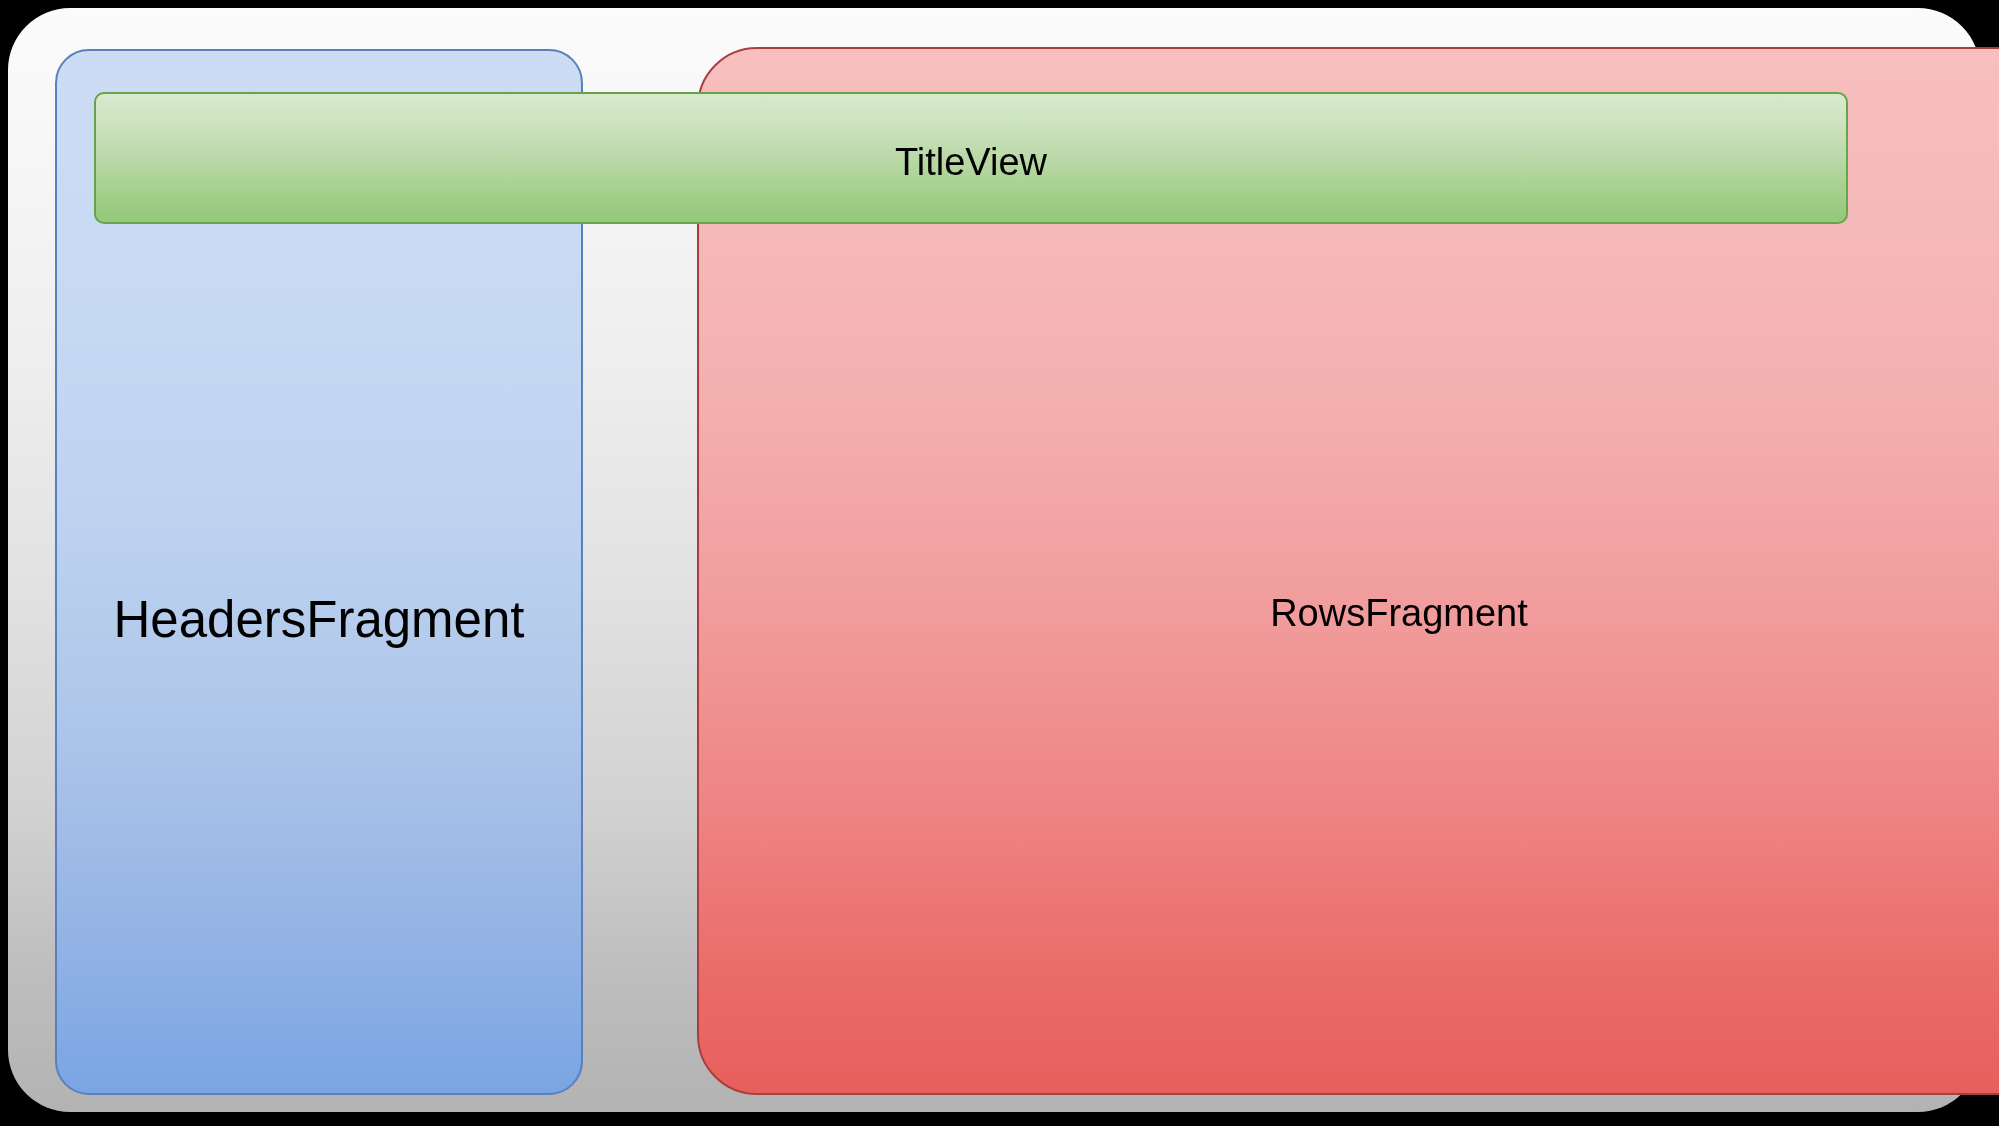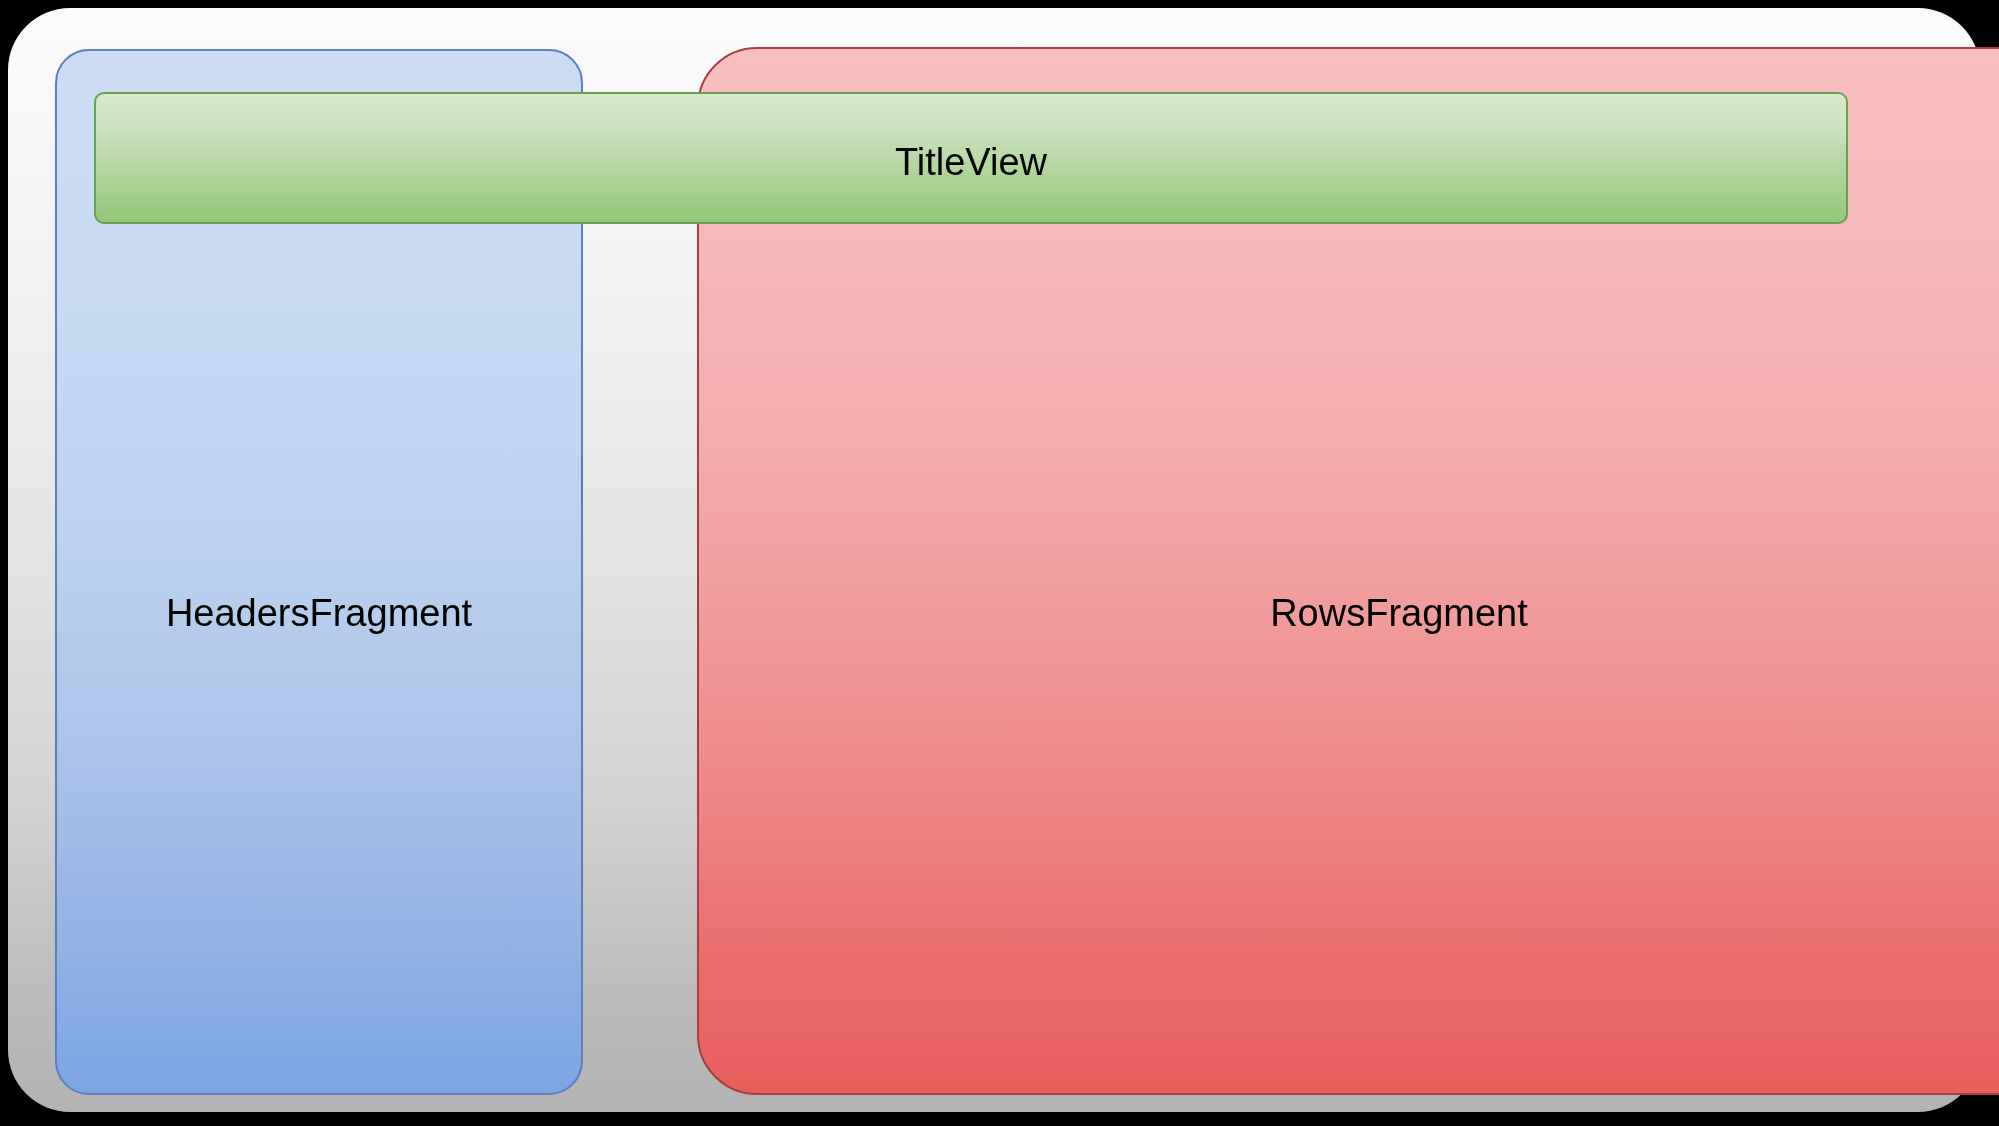--- a/index.html
+++ b/index.html
@@ -114,21 +114,21 @@
     top: 49px;
     text-align: center;
     font-size: 38px;
   }
 
   .label-headers-fragment {
     left: 0;
     right: 0;
     top: 543px;
     text-align: center;
-    font-size: 38px;
+    font-size: 51px;
   }
 
   .label-rows-fragment {
     left: 0;
     right: 0;
     top: 545px;
     text-align: center;
     font-size: 38px;
   }
 </style>

